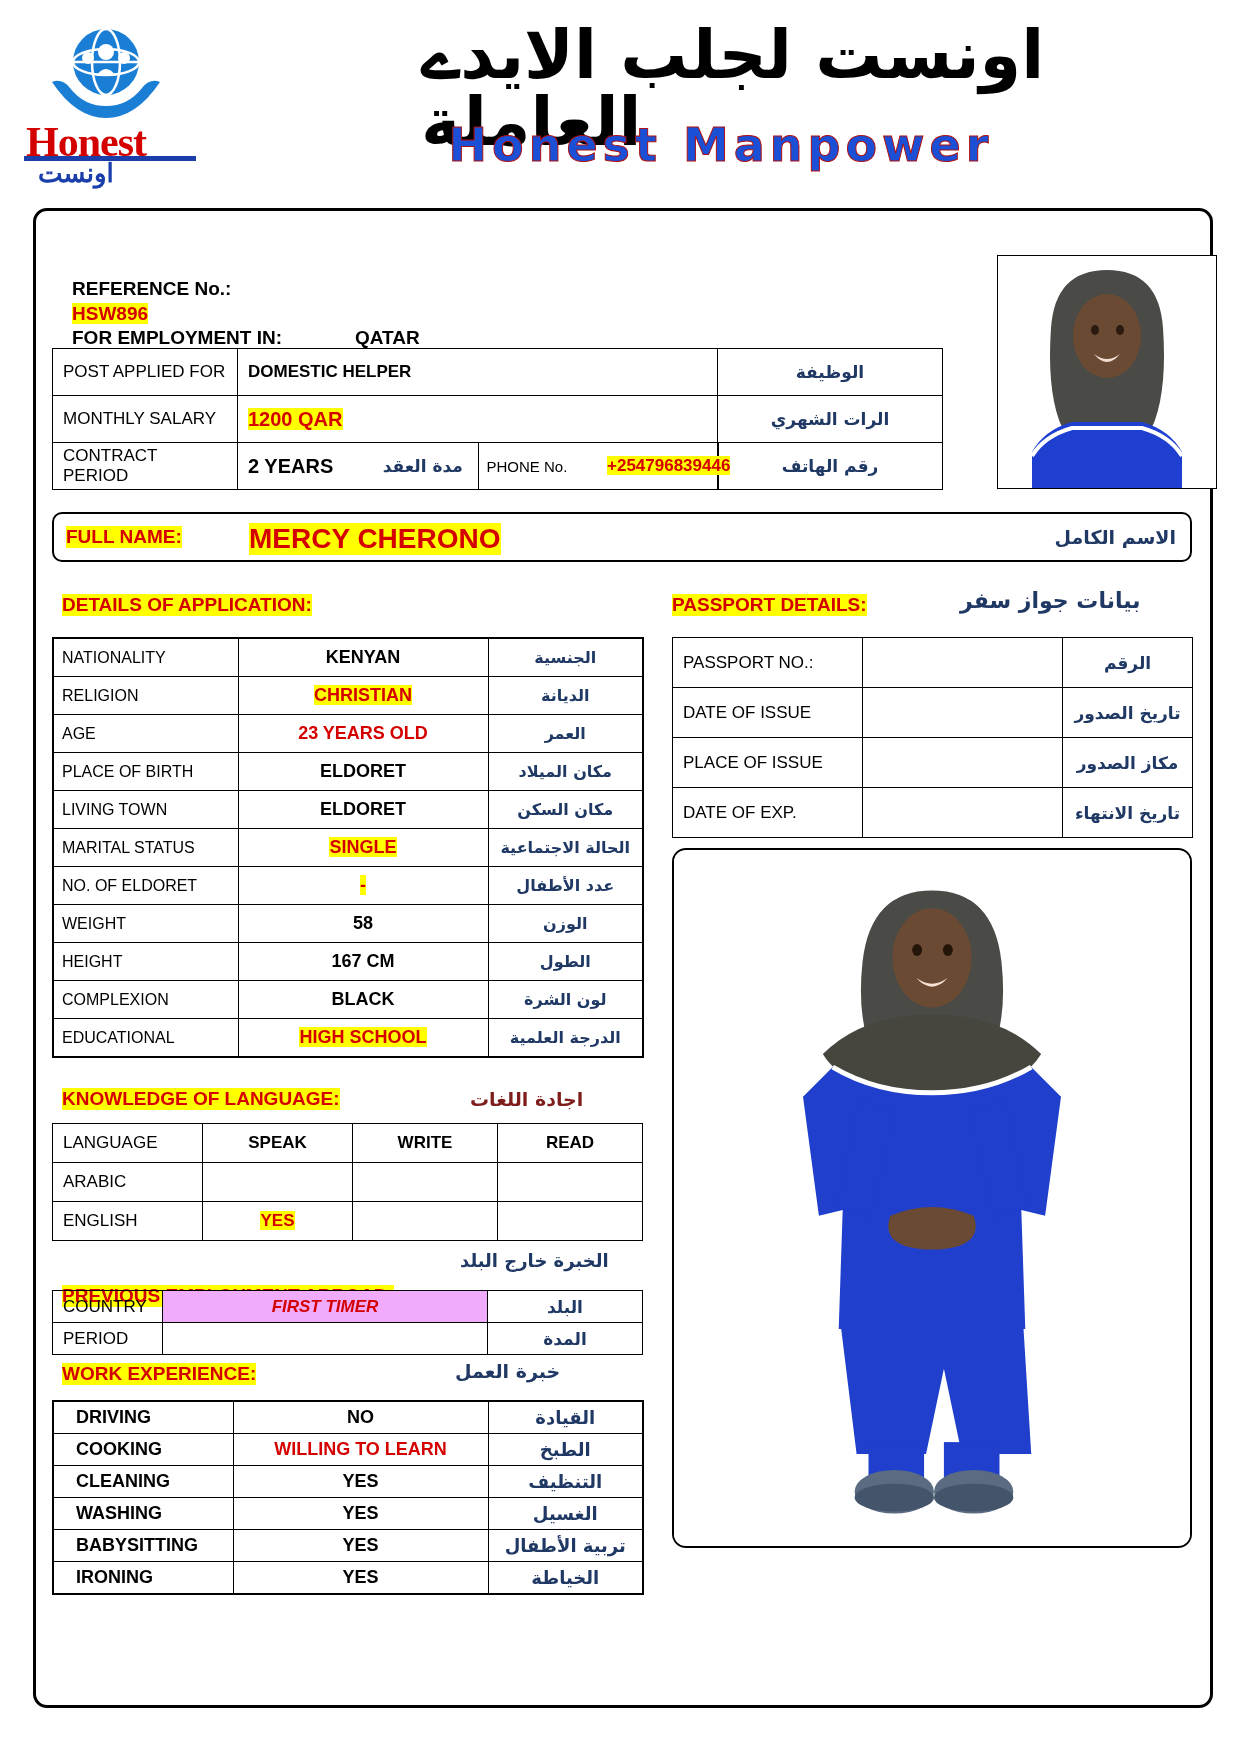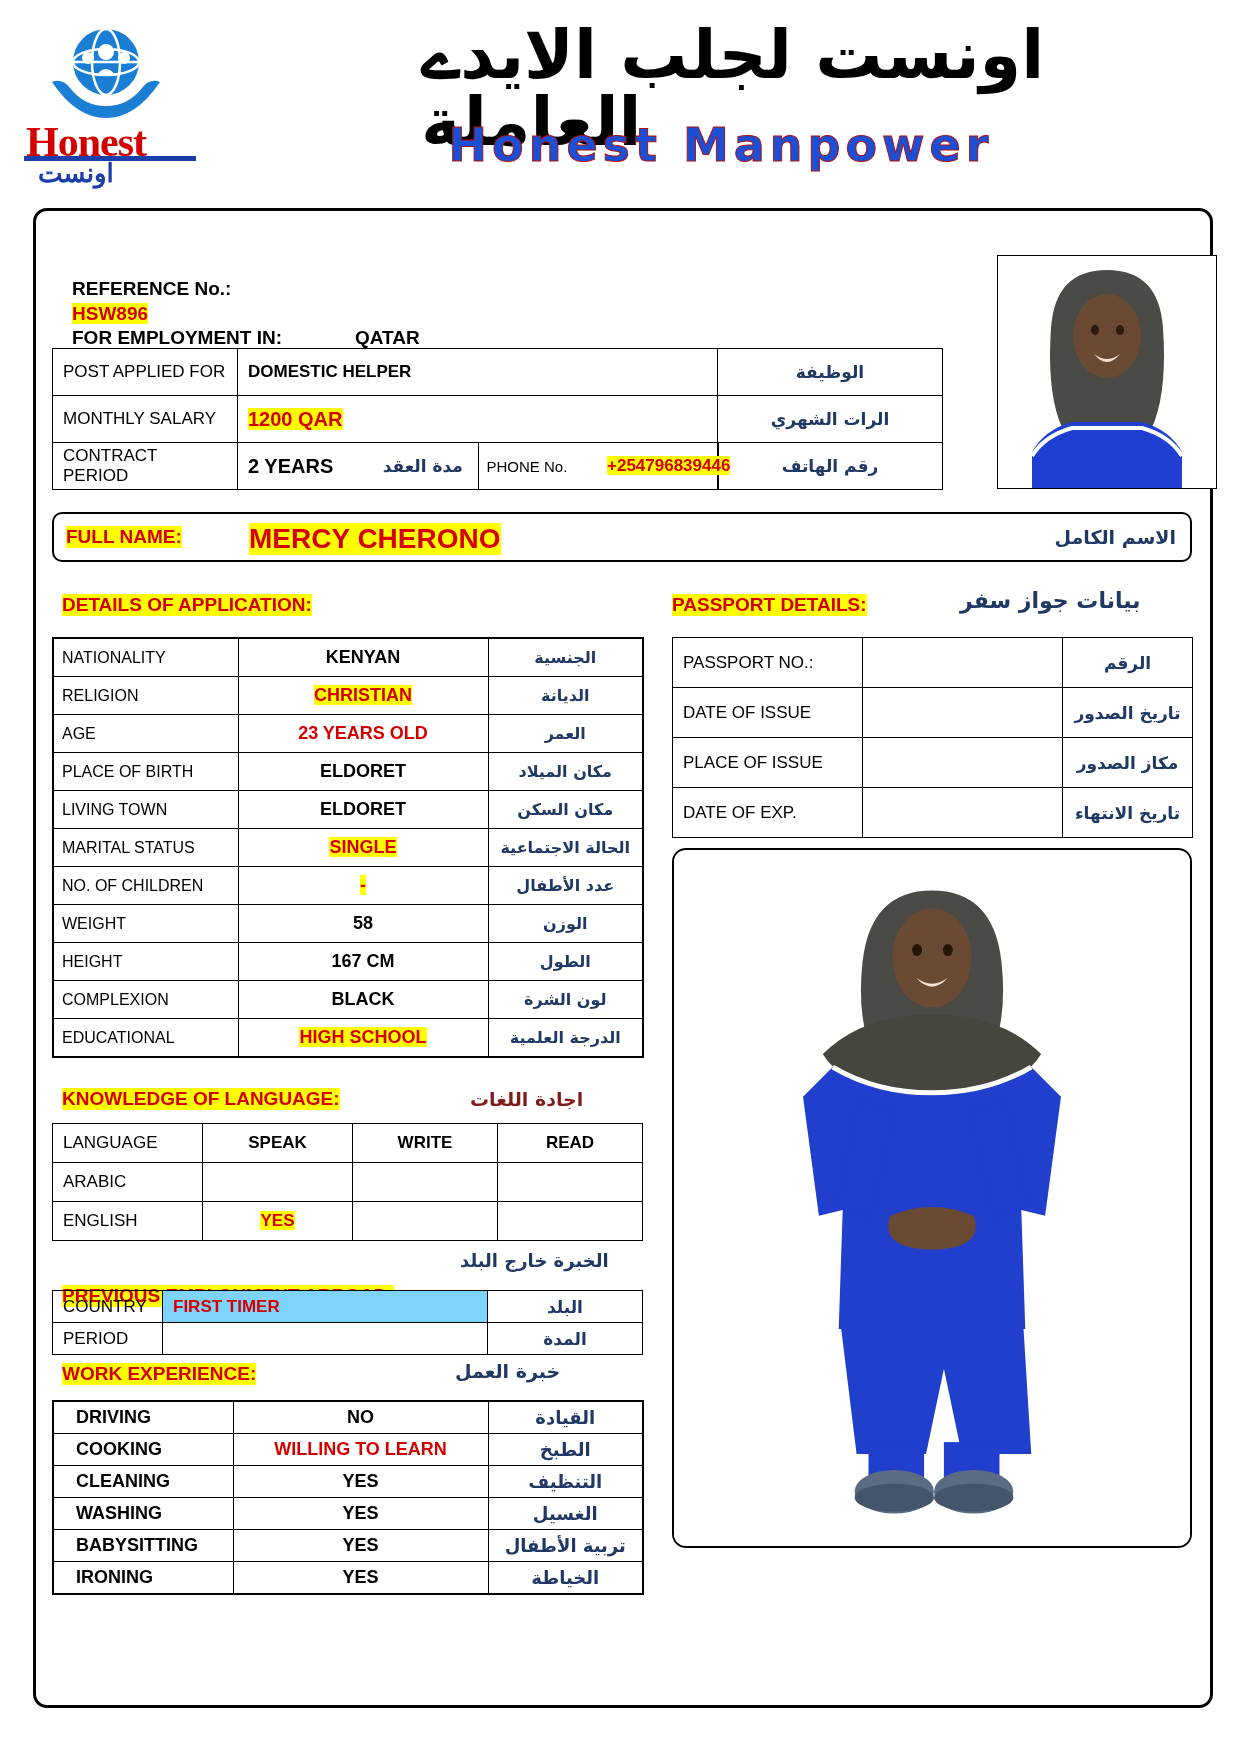--- a/index.html
+++ b/index.html
@@ -301,21 +301,21 @@
     width: 590px;
     border-collapse: collapse;
     table-layout: fixed;
   }
   .prev-table td {
     border: 1px solid #000;
     height: 31px;
     font-size: 17px;
     padding: 0 10px;
   }
-  .prev-table td.c { text-align: left; font-weight: bold; color: #d40000; background: #7dd3fc; }
+  .prev-table td.c { text-align: center; font-weight: bold; color: #d40000; background: #f0abfc; font-style: italic; }
 
   
   .work-table {
     position: absolute;
     left: 52px;
     top: 1400px;
     width: 590px;
     border-collapse: collapse;
     table-layout: fixed;
     border: 2px solid #000;
@@ -476,21 +476,21 @@
           <td class="lbl">LIVING TOWN</td>
           <td class="v"><span class="">ELDORET</span></td>
           <td class="ar-small">مكان السكن</td>
         </tr>
         <tr>
           <td class="lbl">MARITAL STATUS</td>
           <td class="v"><span class="hl red">SINGLE</span></td>
           <td class="ar-small">الحالة الاجتماعية</td>
         </tr>
         <tr>
-          <td class="lbl">NO. OF CHILDREN</td>
+          <td class="lbl">NO. OF ELDORET</td>
           <td class="v"><span class="hl red">-</span></td>
           <td class="ar-small">عدد الأطفال</td>
         </tr>
         <tr>
           <td class="lbl">WEIGHT</td>
           <td class="v"><span class="">58</span></td>
           <td class="ar-small">الوزن</td>
         </tr>
         <tr>
           <td class="lbl">HEIGHT</td>

